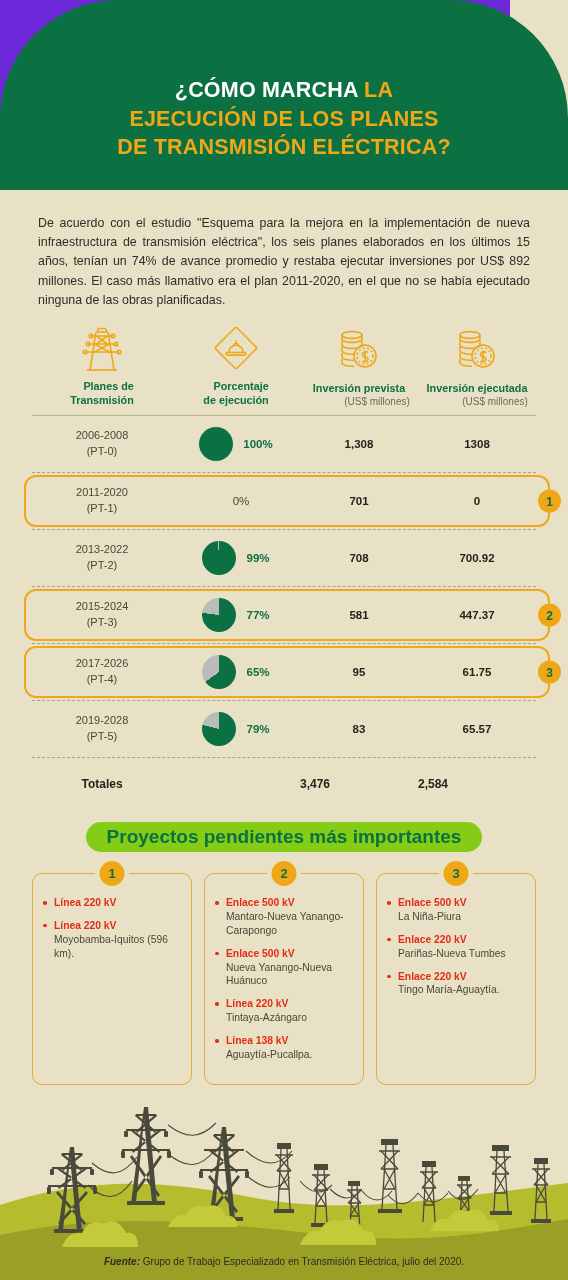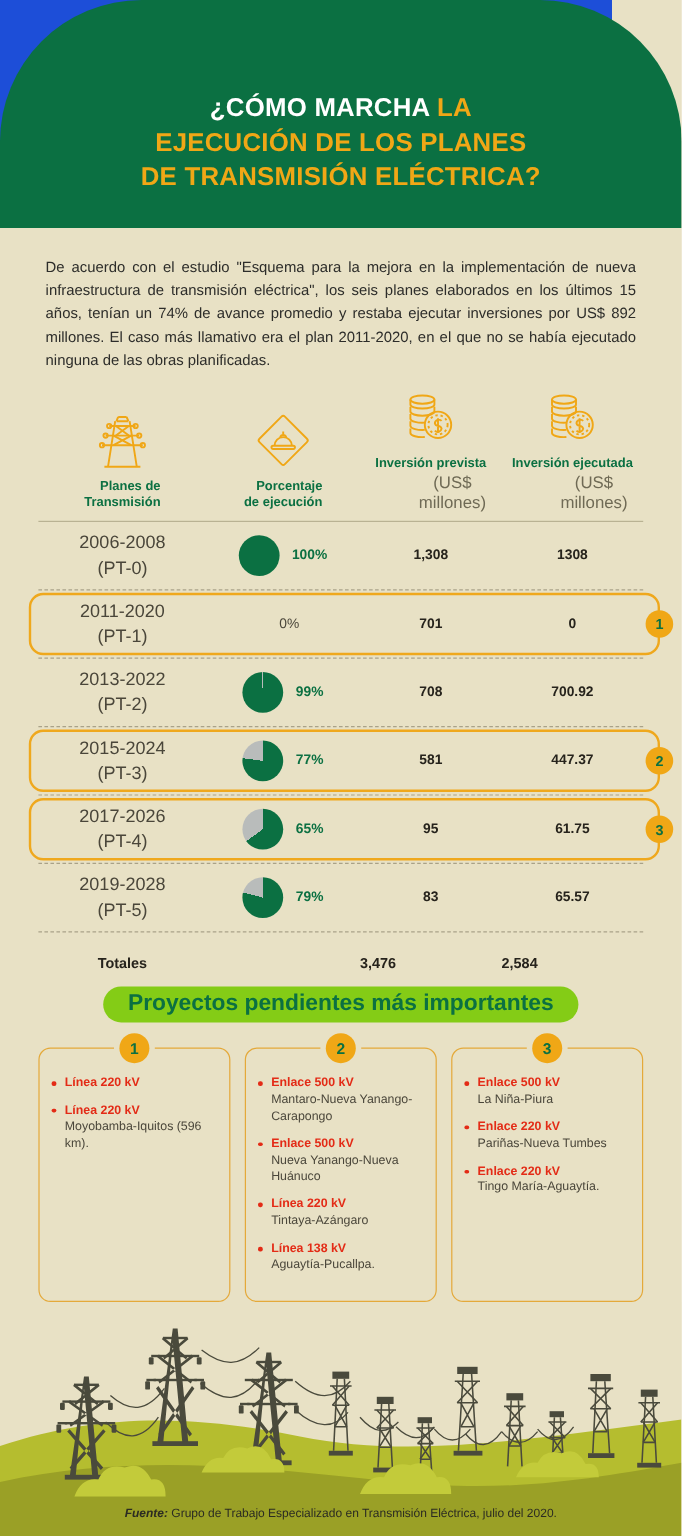--- a/index.html
+++ b/index.html
@@ -6,21 +6,21 @@
   body{
     width:568px;height:1280px;
     background:#ffffff;
     font-family:"Liberation Sans", sans-serif;
     overflow:hidden;
     position:relative;
   }
   .page{position:relative;width:568px;height:1280px;background:#e8e1c5;overflow:hidden;}
 
   
-  .header-wrap{position:absolute;left:0;top:0;width:510px;height:190px;background:#1d4ed8;}
+  .header-wrap{position:absolute;left:0;top:0;width:510px;height:190px;background:#6d28d9;}
   .header{
     position:absolute;left:0;top:0;width:568px;height:190px;
     background:#0b7042;
     border-top-left-radius:118px;border-top-right-radius:118px;
     display:flex;align-items:flex-end;justify-content:center;
   }
   .header-title{
     text-align:center;
     font-size:21.5px;font-weight:bold;line-height:1.33;
     letter-spacing:.2px;
@@ -43,31 +43,31 @@
   .col-pct{width:128px;}
   .col-prev{width:118px;}
   .col-exec{width:118px;}
 
   .thead{display:flex;align-items:flex-end;padding-bottom:8px;}
   .th{display:flex;flex-direction:column;align-items:center;}
   .th .icon{height:52px;display:flex;align-items:flex-end;justify-content:center;margin-bottom:7px;}
   .th-label{
     font-size:10.8px;font-weight:bold;color:#0b7042;text-align:right;line-height:1.3;
   }
-  .th-sub{font-size:14px;color:#6f6a55;text-align:center;margin-top:1px;padding-left:36px;}
+  .th-sub{font-size:10px;color:#6f6a55;text-align:left;margin-top:1px;padding-left:36px;}
 
   .hrule{height:1px;background:#b9b293;width:100%;}
 
   .rows{position:relative;}
   .row{
     display:flex;align-items:center;height:56px;position:relative;
   }
   .row .cell{display:flex;align-items:center;justify-content:center;height:100%;}
   .plan-name{
-    font-size:15px;color:#4a463a;text-align:center;line-height:1.42;
+    font-size:11px;color:#4a463a;text-align:center;line-height:1.42;
   }
   .pct-cell{gap:10px;}
   .pct-label{font-size:11.5px;font-weight:bold;color:#0b7042;}
   .pct-label.zero{font-weight:normal;color:#4a463a;}
   .num{font-size:11.5px;font-weight:bold;color:#26231c;}
 
   .dashed{height:0;border-top:1px dashed #a9a289;width:100%;}
 
   .hl{
     position:absolute;left:-8px;right:-14px;top:2px;bottom:2px;

